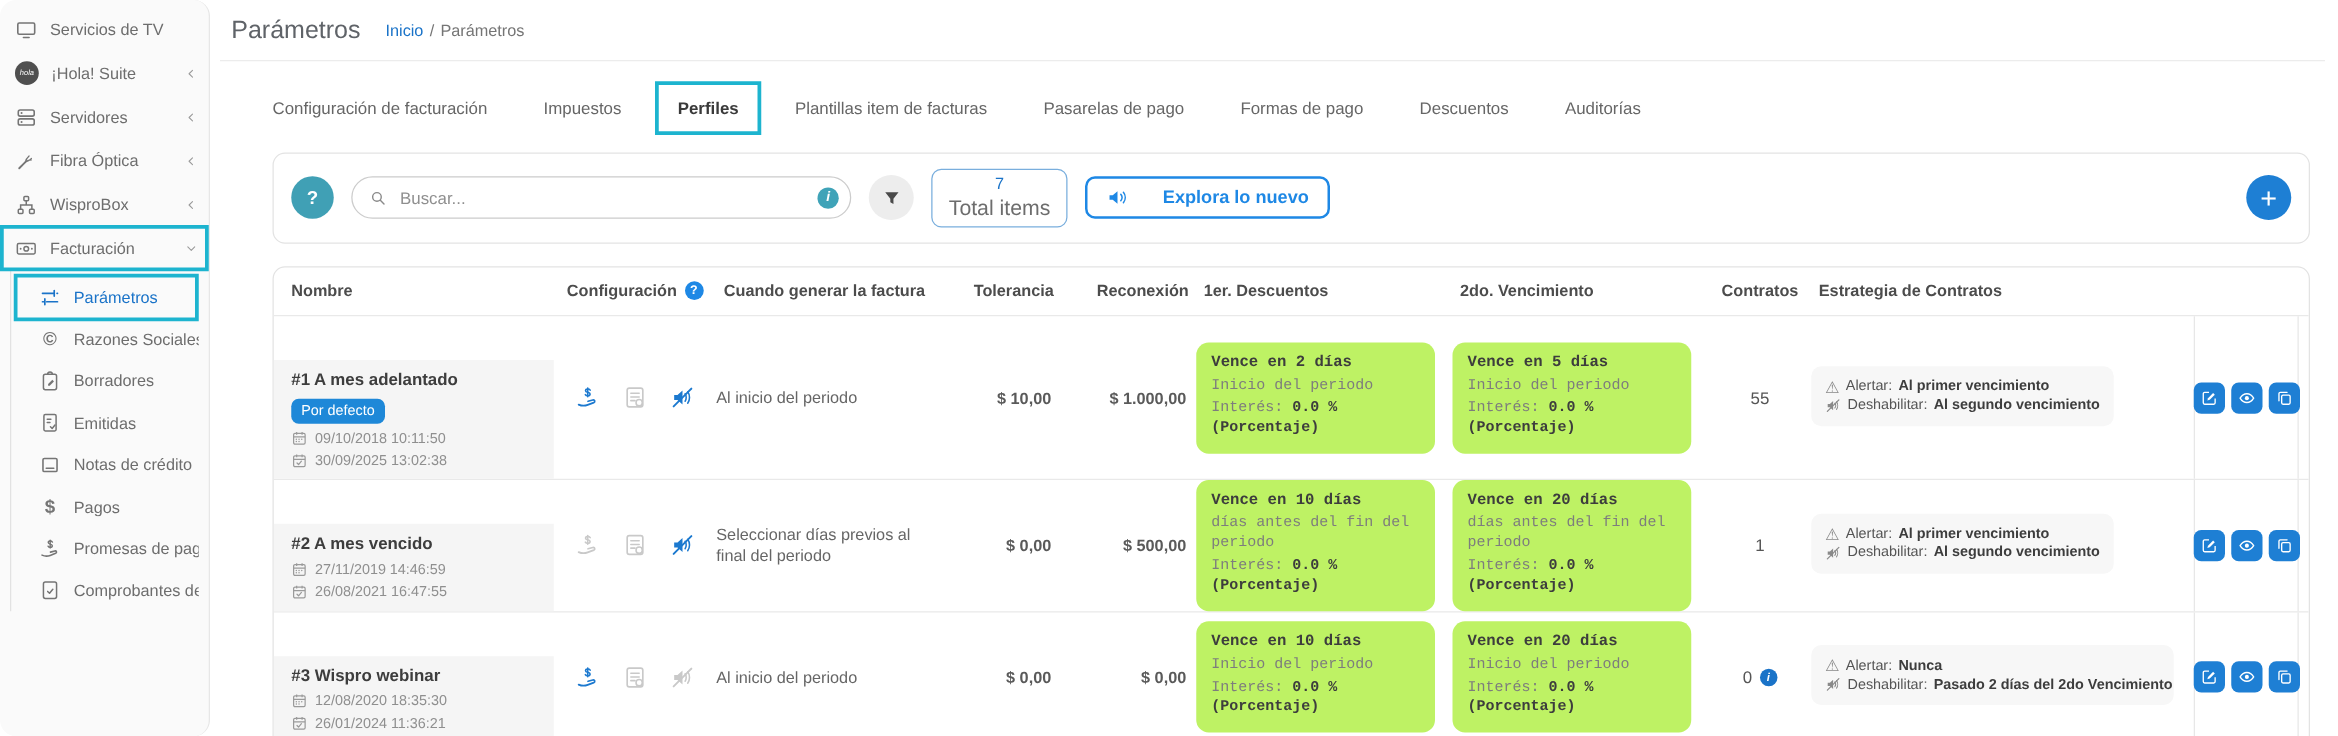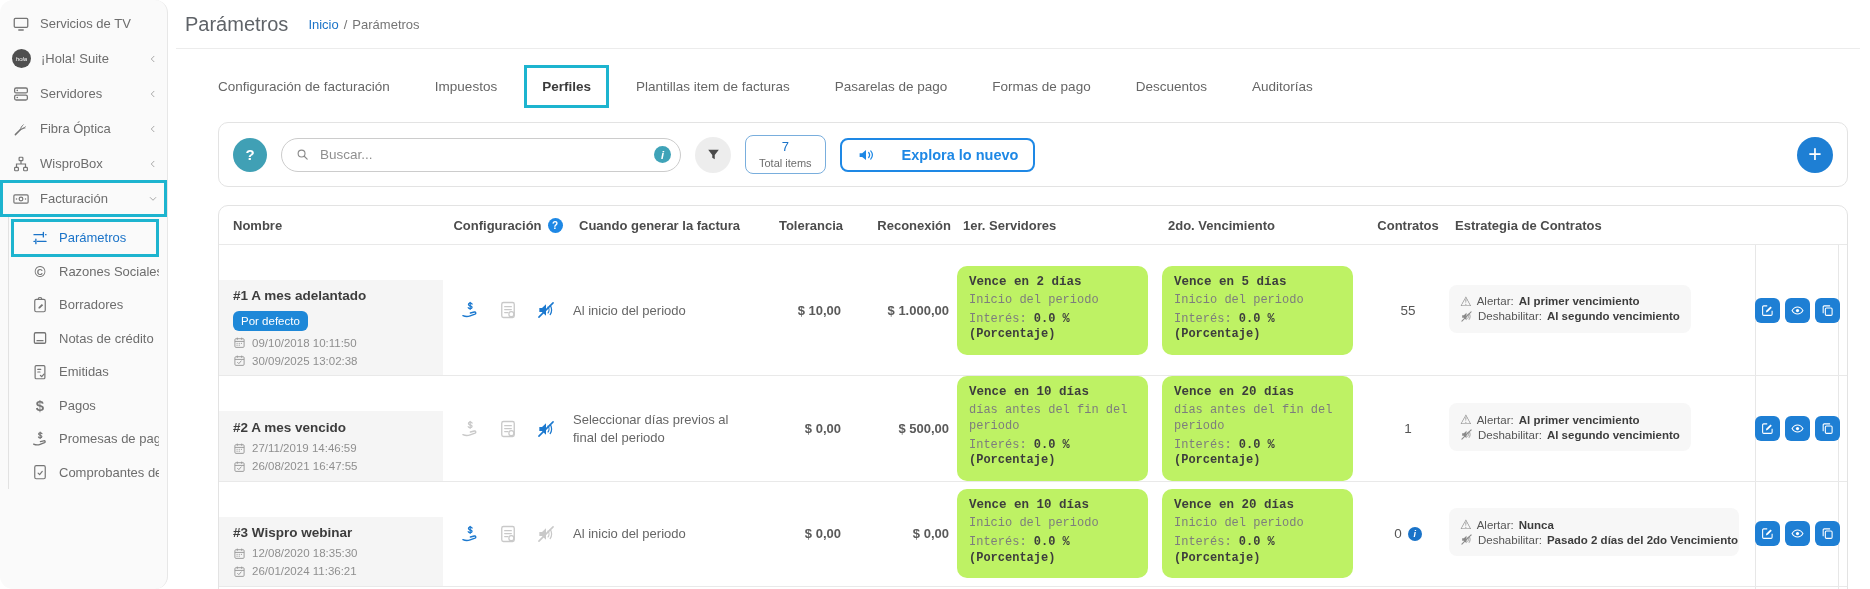--- a/index.html
+++ b/index.html
@@ -54,21 +54,21 @@
   .search-pill .sic { width:15px; height:15px; color:#8a8a8a; flex:none; }
   .search-pill input { border:none; outline:none; flex:1; font:inherit; font-size:13.5px; color:#555; background:transparent; }
   .search-pill input::placeholder { color:#8f8f8f; }
   .info-dot { width:17px; height:17px; border-radius:50%; background:#3fa3b8; color:#fff; font-size:11px;
     font-weight:700; font-style:italic; display:flex; align-items:center; justify-content:center; flex:none; }
   .filter-btn { width:36px; height:36px; border-radius:50%; background:#ededed; border:none; cursor:pointer;
     display:flex; align-items:center; justify-content:center; color:#4a4a4a; }
   .filter-btn svg { width:15px; height:15px; }
   .total-pill { border:1px solid #79aedd; border-radius:8px; text-align:center; padding:3px 13px; line-height:1.3; }
   .total-count { color:var(--link-blue); font-size:13px; }
-  .total-label { color:#6d6d6d; font-size:11px; }
+  .total-label { color:#6d6d6d; font-size:17px; }
   .explore-btn { display:flex; align-items:center; gap:27px; border:2px solid #1e88e5; border-radius:8px;
     color:#1e88e5; font-weight:700; font-size:14.5px; padding:6px 15px; background:#fff; cursor:pointer; }
   .explore-btn svg { width:18px; height:18px; }
   .add-btn { margin-left:auto; width:36px; height:36px; border-radius:50%; background:var(--accent-blue);
     color:#fff; font-size:23px; line-height:1; display:flex; align-items:center; justify-content:center; border:none; cursor:pointer; }
 
   
   .table-card { border:1px solid #e3e3e3; border-radius:10px; overflow:hidden; }
   .t-row { display:grid; grid-template-columns:224px 130px 194px 82px 108px 205px 205px 82px 306px 84px 10px;
     align-items:center; }
@@ -288,29 +288,29 @@
       <span class="lbl">Razones Sociales</span>
     </div>
     <div class="side-item">
       <svg class="ic">
           <use href="#i-clipboard"></use>
         </svg>
       <span class="lbl">Borradores</span>
     </div>
     <div class="side-item">
       <svg class="ic">
+          <use href="#i-receipt"></use>
+        </svg>
+      <span class="lbl">Emitidas</span>
+    </div>
+    <div class="side-item">
+      <svg class="ic">
           <use href="#i-note"></use>
         </svg>
       <span class="lbl">Notas de crédito</span>
-    </div>
-    <div class="side-item">
-      <svg class="ic">
-          <use href="#i-receipt"></use>
-        </svg>
-      <span class="lbl">Emitidas</span>
     </div>
     <div class="side-item">
       <span class="glyph-ic">$</span>
       <span class="lbl">Pagos</span>
     </div>
     <div class="side-item">
       <svg class="ic">
           <use href="#i-handdollar"></use>
         </svg>
       <span class="lbl">Promesas de pago</span>
@@ -377,21 +377,21 @@
     <div class="table-card">
       <div class="t-row t-head">
         <div class="h-name">Nombre</div>
         <div class="h-config">
           <span>Configuración</span>
           <span class="q-dot">?</span>
         </div>
         <div>Cuando generar la factura</div>
         <div class="h-right">Tolerancia</div>
         <div class="h-right">Reconexión</div>
-        <div>1er. Servidores</div>
+        <div>1er. Descuentos</div>
         <div>2do. Vencimiento</div>
         <div class="h-center">Contratos</div>
         <div>Estrategia de Contratos</div>
         <div></div>
           <div></div>
       </div>
 
       <div class="t-row body">
         <div class="cell-name">
           <div class="name-line">

